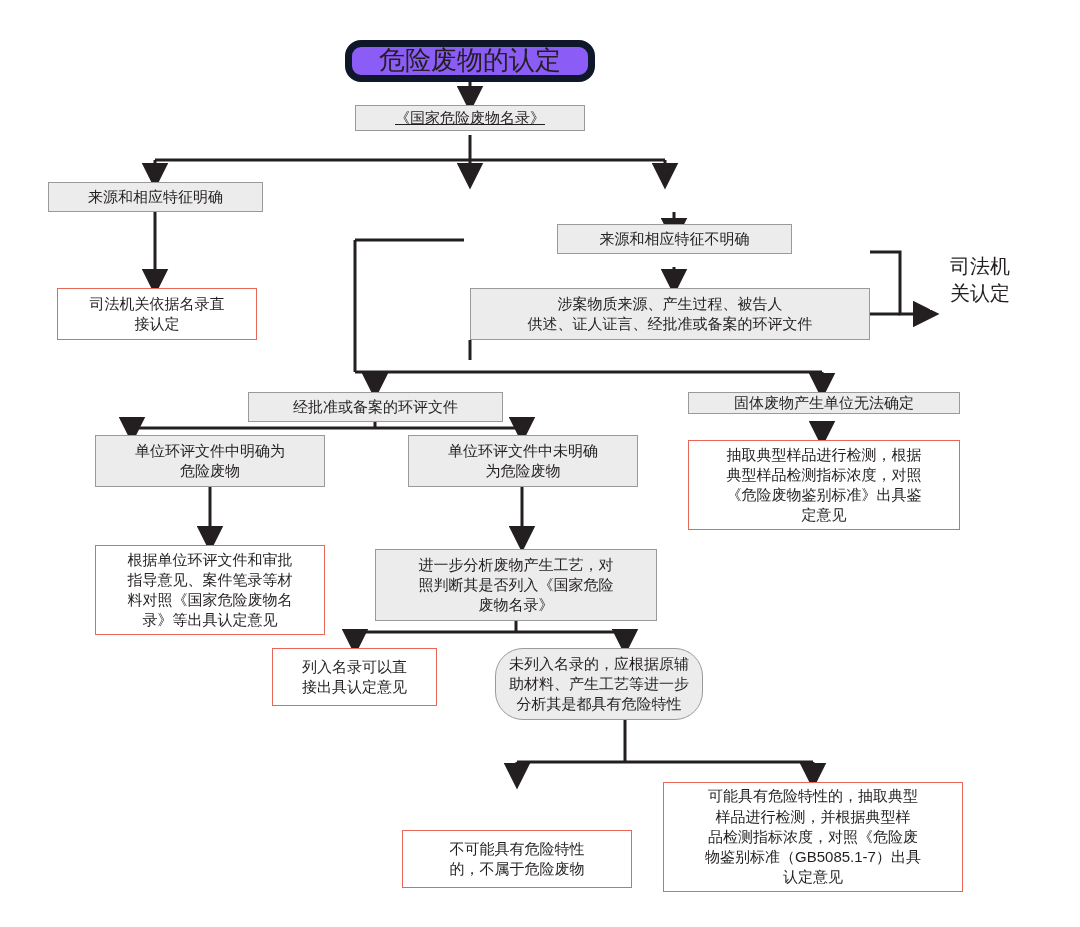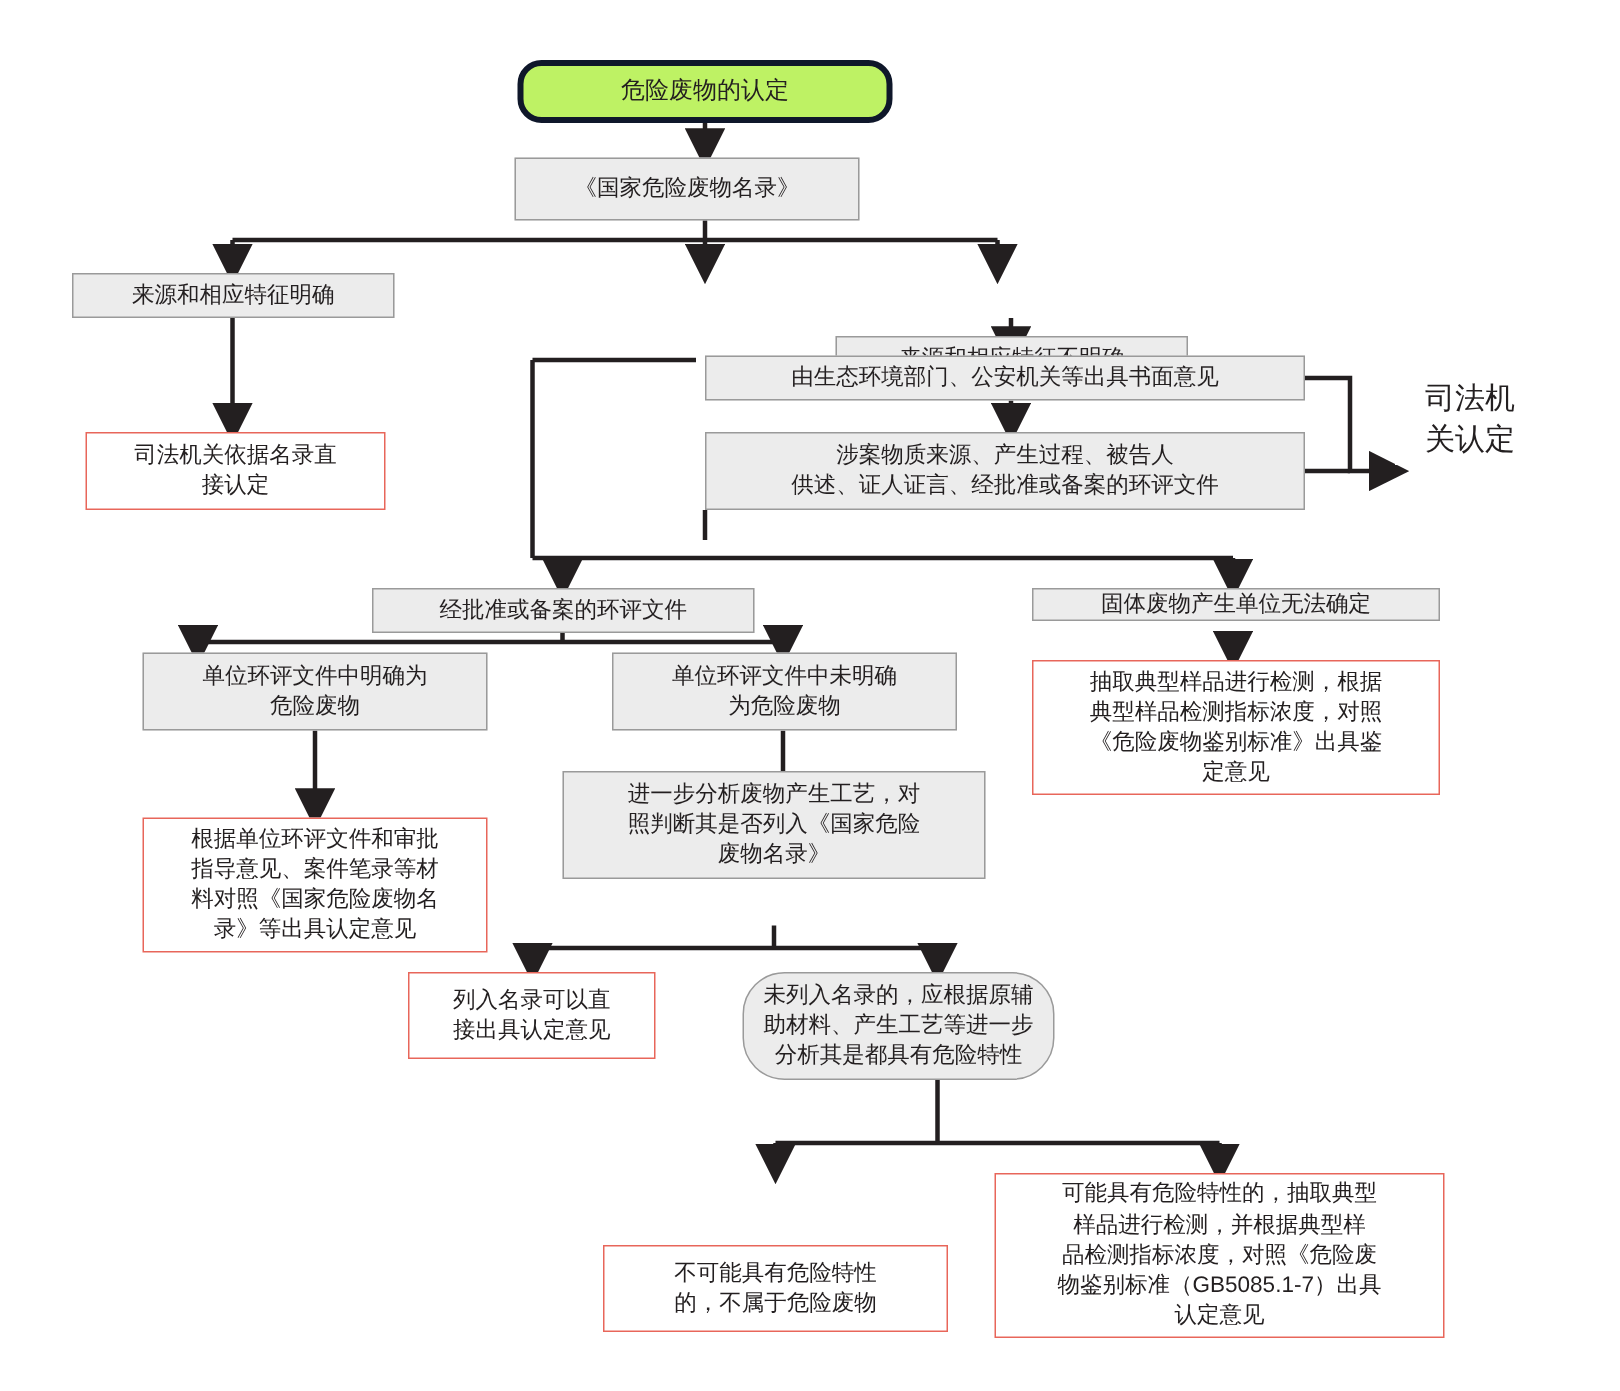--- a/index.html
+++ b/index.html
@@ -31,24 +31,24 @@
     display: flex;
     align-items: center;
     justify-content: center;
     text-align: center;
     color: #231f20;
     line-height: 1.35;
     padding: 3px 6px;
     white-space: pre-line;
   }
   .node.start {
-    background: #bef264;
-    border: 4px solid #0f172a;
+    background: #8b5cf6;
+    border: 7px solid #0f172a;
     border-radius: 16px;
-    font-size: 16px;
+    font-size: 26px;
   }
   .node.gray {
     background: #ececec;
     border: 1px solid #9a9a9a;
     font-size: 15px;
   }
   .node.plain {
     background: #ffffff;
     border: none;
     font-size: 20px;
@@ -116,27 +116,26 @@
 
       <path d="M625,720 L625,762"></path>
       <path d="M517,762 L813,762"></path>
       <path d="M517,762 L517,776" marker-end="url(#arrow)"></path>
       <path d="M813,762 L813,776" marker-end="url(#arrow)"></path>
     </g>
   </svg>
 
   <div class="node start" style="left:345px; top:40px; width:250px; height:42px;">危险废物的认定</div>
 
-  <div class="node gray" style="left:343px; top:105px; width:230px; height:42px;">《国家危险废物名录》</div>
+  <div class="node gray" style="left:355px; top:105px; width:230px; height:26px;text-decoration:underline;">《国家危险废物名录》</div>
 
   <div class="node gray" style="left:48px; top:182px; width:215px; height:30px;">来源和相应特征明确</div>
 
   <div class="node gray" style="left:557px; top:182px; width:235px; height:30px;margin-top:42px;">来源和相应特征不明确</div>
 
-  <div class="node gray" style="left:470px; top:237px; width:400px; height:30px;">由生态环境部门、公安机关等出具书面意见</div>
 
   <div class="node gray" style="left:470px; top:288px; width:400px; height:52px;">涉案物质来源、产生过程、被告人
 供述、证人证言、经批准或备案的环评文件</div>
 
   <div class="node plain" style="left:930px; top:250px; width:100px; height:60px;">司法机
 关认定</div>
 
   <div class="node red" style="left:57px; top:288px; width:200px; height:52px;font-family:Liberation Serif, serif;">司法机关依据名录直
 接认定</div>
 
@@ -153,21 +152,21 @@
   <div class="node red" style="left:688px; top:440px; width:272px; height:90px;">抽取典型样品进行检测，根据
 典型样品检测指标浓度，对照
 《危险废物鉴别标准》出具鉴
 定意见</div>
 
   <div class="node red" style="left:95px; top:545px; width:230px; height:90px;">根据单位环评文件和审批
 指导意见、案件笔录等材
 料对照《国家危险废物名
 录》等出具认定意见</div>
 
-  <div class="node gray" style="left:375px; top:514px; width:282px; height:72px;">进一步分析废物产生工艺，对
+  <div class="node gray" style="left:375px; top:549px; width:282px; height:72px;">进一步分析废物产生工艺，对
 照判断其是否列入《国家危险
 废物名录》</div>
 
   <div class="node red" style="left:272px; top:648px; width:165px; height:58px;">列入名录可以直
 接出具认定意见</div>
 
   <div class="node gray" style="left:495px; top:648px; width:208px; height:72px;border-radius:28px;">未列入名录的，应根据原辅
 助材料、产生工艺等进一步
 分析其是都具有危险特性</div>
 

